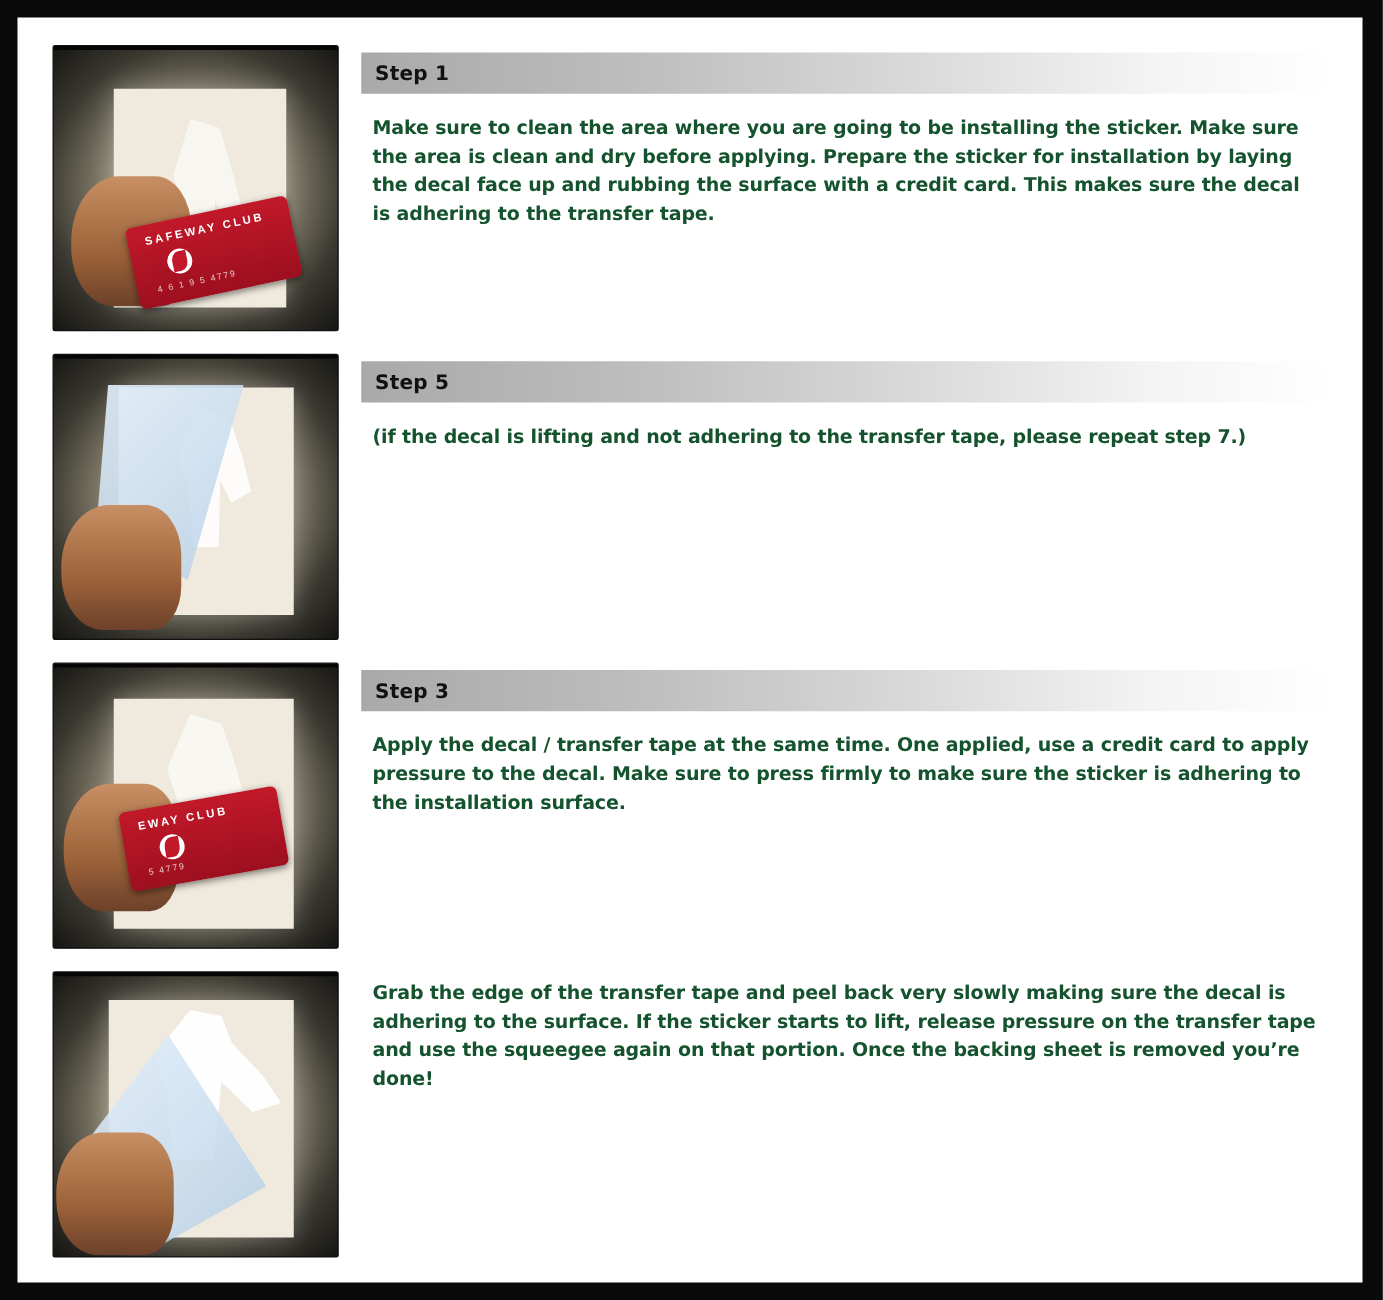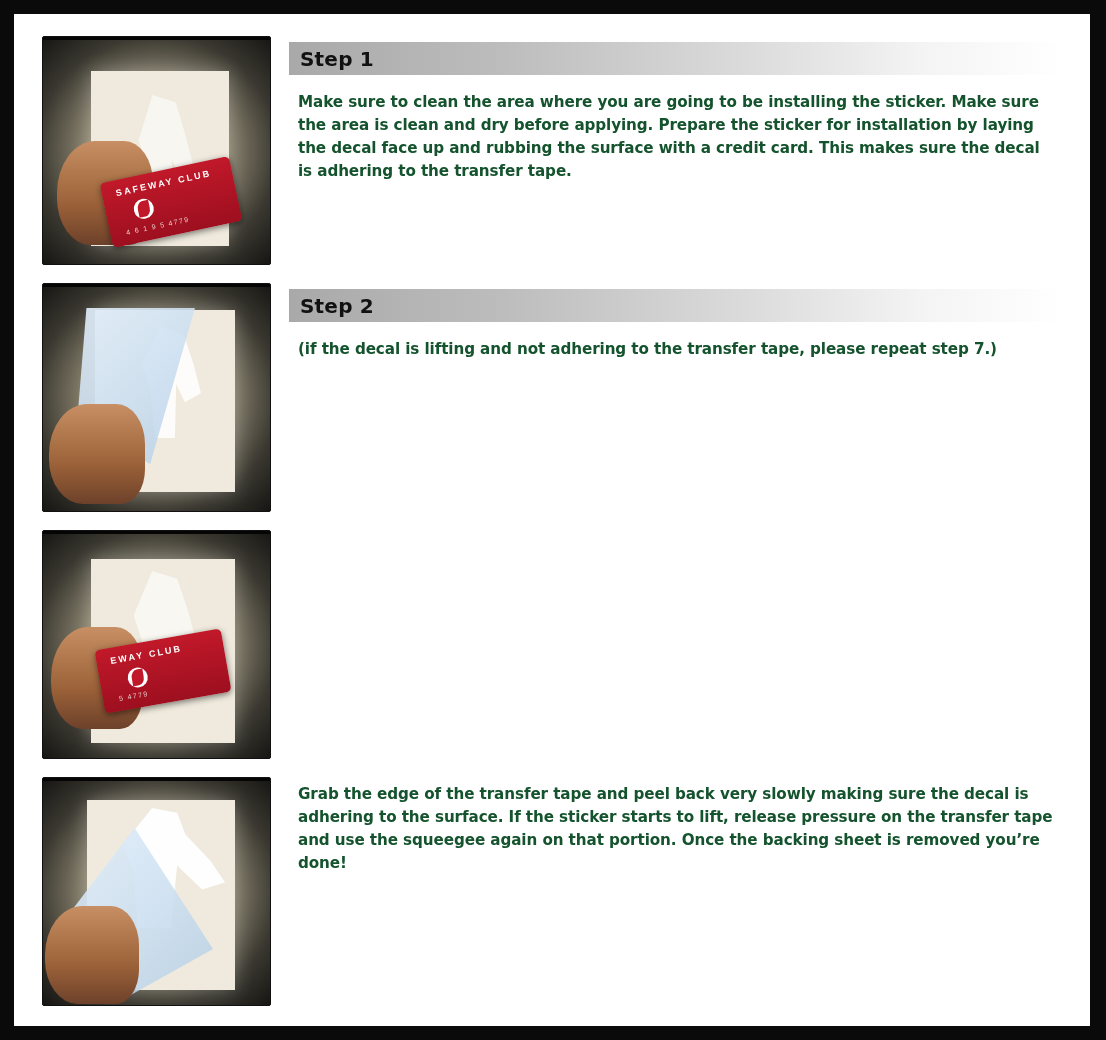--- a/index.html
+++ b/index.html
@@ -134,21 +134,21 @@
     background: linear-gradient(90deg, #a9a9a9 0%, #bdbdbd 28%, #dcdcdc 60%, #f4f4f4 82%, #ffffff 100%);
     display: flex;
     align-items: center;
     padding-left: 11px;
     box-sizing: border-box;
     margin-bottom: 16px;
   }
   .step-header .step-title {
     font-family: "DejaVu Sans", sans-serif;
     font-weight: bold;
-    font-size: 20px;
+    font-size: 16px;
     color: #111;
     letter-spacing: 0.2px;
   }
   .body-text {
     font-family: "DejaVu Sans", sans-serif;
     font-weight: bold;
     font-size: 15.2px;
     line-height: 1.52;
     color: #14532d;
     letter-spacing: -0.1px;
@@ -187,38 +187,44 @@
     <div class="step-row">
       <div class="photo">
         <div class="glow"></div>
         <div class="paper" style="left:52px;top:26px;width:140px;height:182px;"></div>
         <div class="silhouette" style="left:96px;top:42px;width:62px;height:112px;clip-path:polygon(34% 0,72% 8%,88% 34%,100% 60%,74% 68%,60% 52%,58% 100%,26% 100%,18% 56%,4% 34%);opacity:.85;"></div>
         <div class="sheetfilm" style="left:34px;top:24px;width:118px;height:156px;clip-path:polygon(8% 0,100% 0,62% 100%,0 74%);"></div>
         <div class="hand" style="left:6px;top:120px;width:96px;height:100px;"></div>
       </div>
       <div class="col">
         <div class="step-header">
-          <span class="step-title">Step 2</span>
+          <span class="step-title">Step 5</span>
         </div>
         <p class="body-text">(if the decal is lifting and not adhering to the transfer tape, please repeat step 7.)</p>
       </div>
     </div>
 
     <div class="step-row">
       <div class="photo">
         <div class="glow"></div>
         <div class="paper" style="left:48px;top:28px;width:144px;height:184px;"></div>
         <div class="silhouette" style="left:88px;top:40px;width:66px;height:130px;clip-path:polygon(32% 0,70% 6%,86% 30%,100% 56%,76% 68%,62% 52%,60% 100%,26% 100%,18% 56%,4% 34%);opacity:.6;"></div>
         <div class="hand" style="left:8px;top:96px;width:92px;height:102px;"></div>
         <div class="card" style="left:56px;top:108px;width:128px;height:64px;transform:rotate(-10deg);">
           <div class="card-text">EWAY CLUB</div>
           <div class="card-logo"></div>
           <div class="card-num">5 4779</div>
         </div>
       </div>
+      <div class="col">
+        <div class="step-header">
+          <span class="step-title">Step 3</span>
+        </div>
+        <p class="body-text">Apply the decal / transfer tape at the same time.  One applied, use a credit card to apply pressure to the decal.  Make sure to press firmly to make sure the sticker is adhering to the installation surface.</p>
+      </div>
     </div>
 
     <div class="step-row">
       <div class="photo">
         <div class="glow"></div>
         <div class="paper" style="left:44px;top:22px;width:148px;height:190px;"></div>
         <div class="silhouette" style="left:78px;top:30px;width:104px;height:120px;clip-path:polygon(30% 0,54% 4%,62% 22%,86% 44%,100% 62%,78% 68%,54% 48%,48% 100%,16% 100%,12% 54%,2% 30%);opacity:.95;"></div>
         <div class="sheetfilm" style="left:30px;top:50px;width:140px;height:168px;clip-path:polygon(44% 0,100% 72%,40% 100%,0 48%);"></div>
         <div class="hand" style="left:2px;top:128px;width:94px;height:98px;"></div>
       </div>

